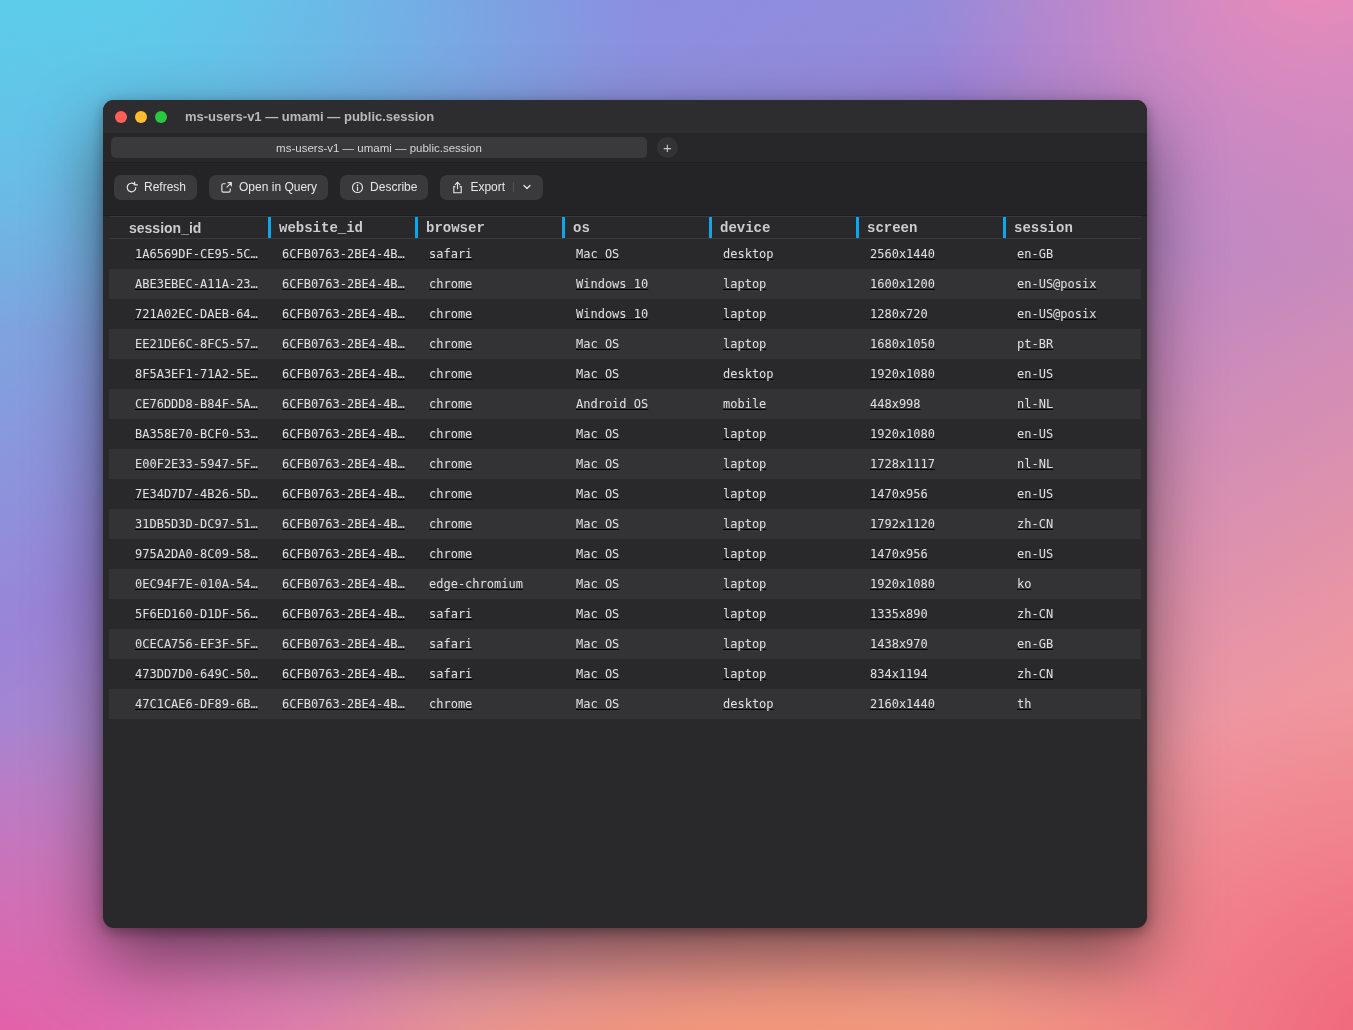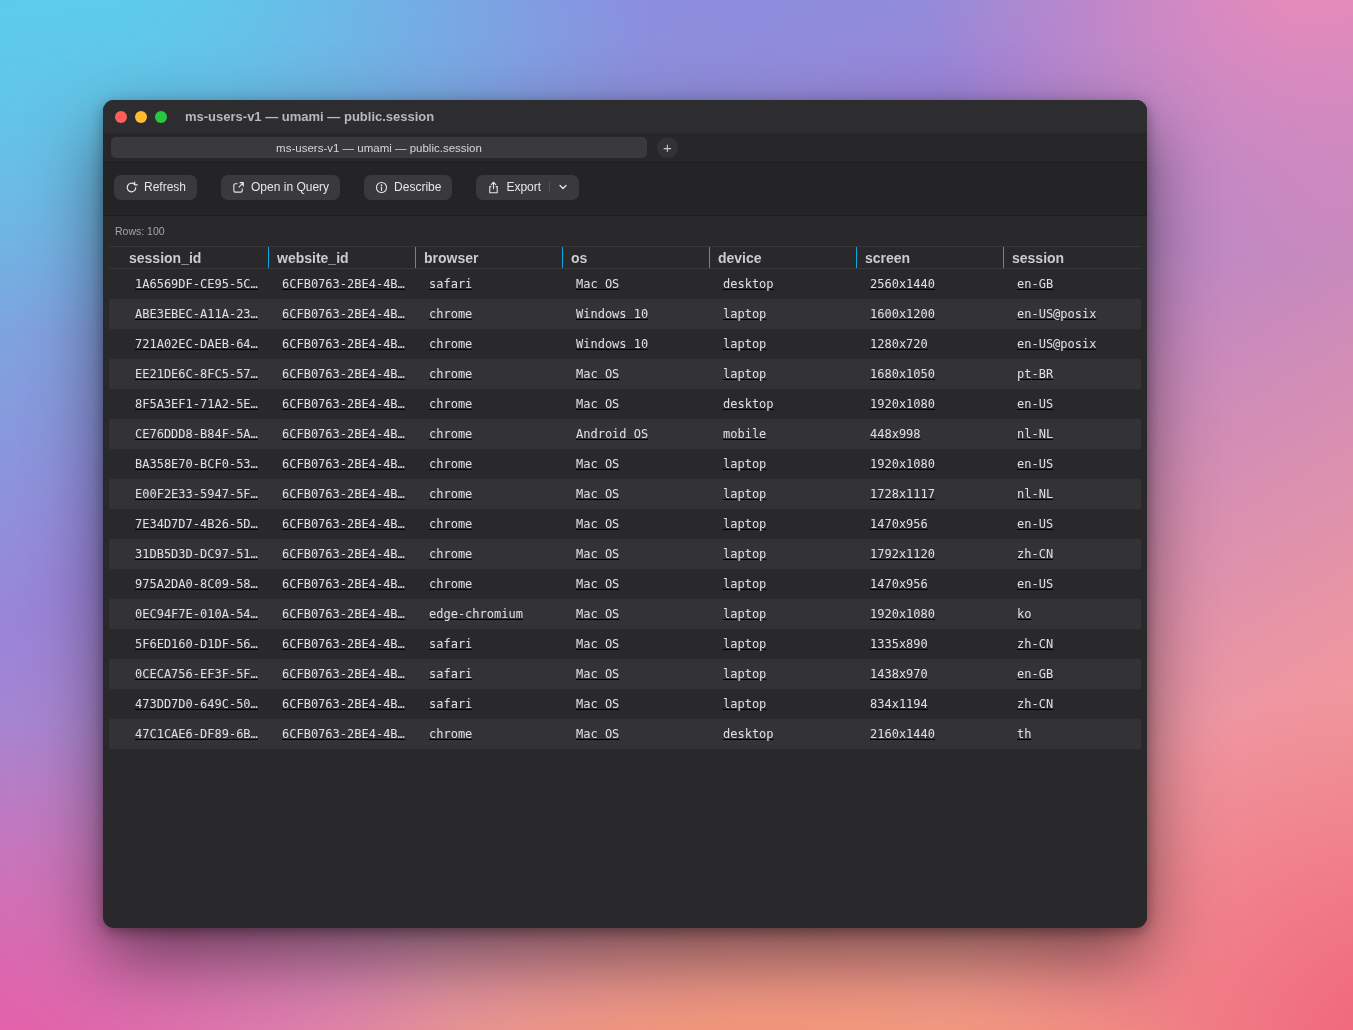--- a/index.html
+++ b/index.html
@@ -33,34 +33,34 @@
   
   .tabstrip { flex: none; height: 30px; background: #27272a; border-bottom: 1px solid #1d1d1f; display: flex; align-items: center; padding: 0 8px; }
   .appname { width: 565px; text-align: center; font-size: 12px; color: #a9a9ab; }
   .tab { flex: none; width: 536px; height: 21px; background: #3a3a3d; border-radius: 5px; display: flex; align-items: center; justify-content: center; font-size: 11.5px; color: #d6d6d8; }
   .newtab { margin-left: 10px; width: 21px; height: 21px; flex: none; border-radius: 50%; background: #333336; color: #c5c5c7; display: flex; align-items: center; justify-content: center; font-size: 15px; line-height: 1; cursor: default; }
 
   
   .toolbar { flex: none; height: 53px; background: #242427; border-bottom: 1px solid #1d1d1f; display: flex; justify-content: space-between; align-items: center; padding: 2px 12px 6px 11px; }
   .ptitle { font-size: 15px; font-weight: bold; color: #f2f2f2; }
   .query  { margin-top: 4px; font-size: 10.5px; color: #8f8f91; }
-  .actions { display: flex; align-items: flex-end; gap: 24px; }
+  .actions { display: flex; align-items: flex-end; gap: 12px; }
   .btn { display: flex; align-items: center; gap: 6px; background: #3a3a3d; border-radius: 7px; height: 25px; padding: 0 11px; font-size: 12px; color: #e6e6e8; border: none; font-family: "Liberation Sans", sans-serif; }
   .btn svg { width: 13px; height: 13px; display: block; }
   .chev { margin-left: 2px; padding-left: 8px; border-left: 1px solid #515154; display: flex; align-items: center; }
   .chev svg { width: 10px; height: 10px; }
 
   
   .rowsbar { flex: none; height: 30px; display: flex; align-items: center; padding: 0 12px; font-size: 10.5px; color: #a5a5a7; background: #29292b; }
 
   
   .table { flex: 1; padding: 0 6px; overflow: hidden; }
   .thead { display: flex; height: 23px; align-items: stretch; border-top: 1px solid #39393c; border-bottom: 1px solid #39393c; }
   .hcell { font-size: 14px; font-weight: bold; color: #cccccf; padding-left: 8px; display: flex; align-items: center; flex: none; }
-  .hcell + .hcell { border-left: 1px solid #0ea5e9; }
+  .hcell + .hcell { border-left: 3px solid #0ea5e9; font-family: Liberation Mono, monospace; }
   .hcell.c0 { padding-left: 20px; }
   .c0 { width: 159px; } .c1,.c2,.c3,.c4,.c5,.c6 { width: 147px; }
   .c7 { flex: 1 !important; width: auto; }
   .tbody .row { display: flex; height: 30px; align-items: center; text-decoration: underline; }
   .tbody .row:nth-child(even) { background: #333336; }
   .cell { font-family: "DejaVu Sans Mono", monospace; font-size: 12px; color: #e0e0e2; padding-left: 14px; flex: none; white-space: nowrap; overflow: hidden; }
   .cell.c0 { padding-left: 26px; }
 </style>
 </head>
 <body>
@@ -128,23 +128,20 @@
             <span>
               <svg viewBox="0 0 10 10">
                 <path d="M2 3.5 5 6.5 8 3.5" fill="none" stroke="currentColor" stroke-width="1.3" stroke-linecap="round" stroke-linejoin="round"></path>
               </svg>
             </span>
           </span>
       </button>
     </div>
   </div>
 
-  <div class="rowsbar">
-    <span>Rows: 100</span>
-  </div>
 
   <div class="table">
     <div class="thead">
       <span class="hcell c0">session_id</span>
       <span class="hcell c1">website_id</span>
       <span class="hcell c2">browser</span>
       <span class="hcell c3">os</span>
       <span class="hcell c4">device</span>
       <span class="hcell c5">screen</span>
       <span class="hcell c6">session</span>

